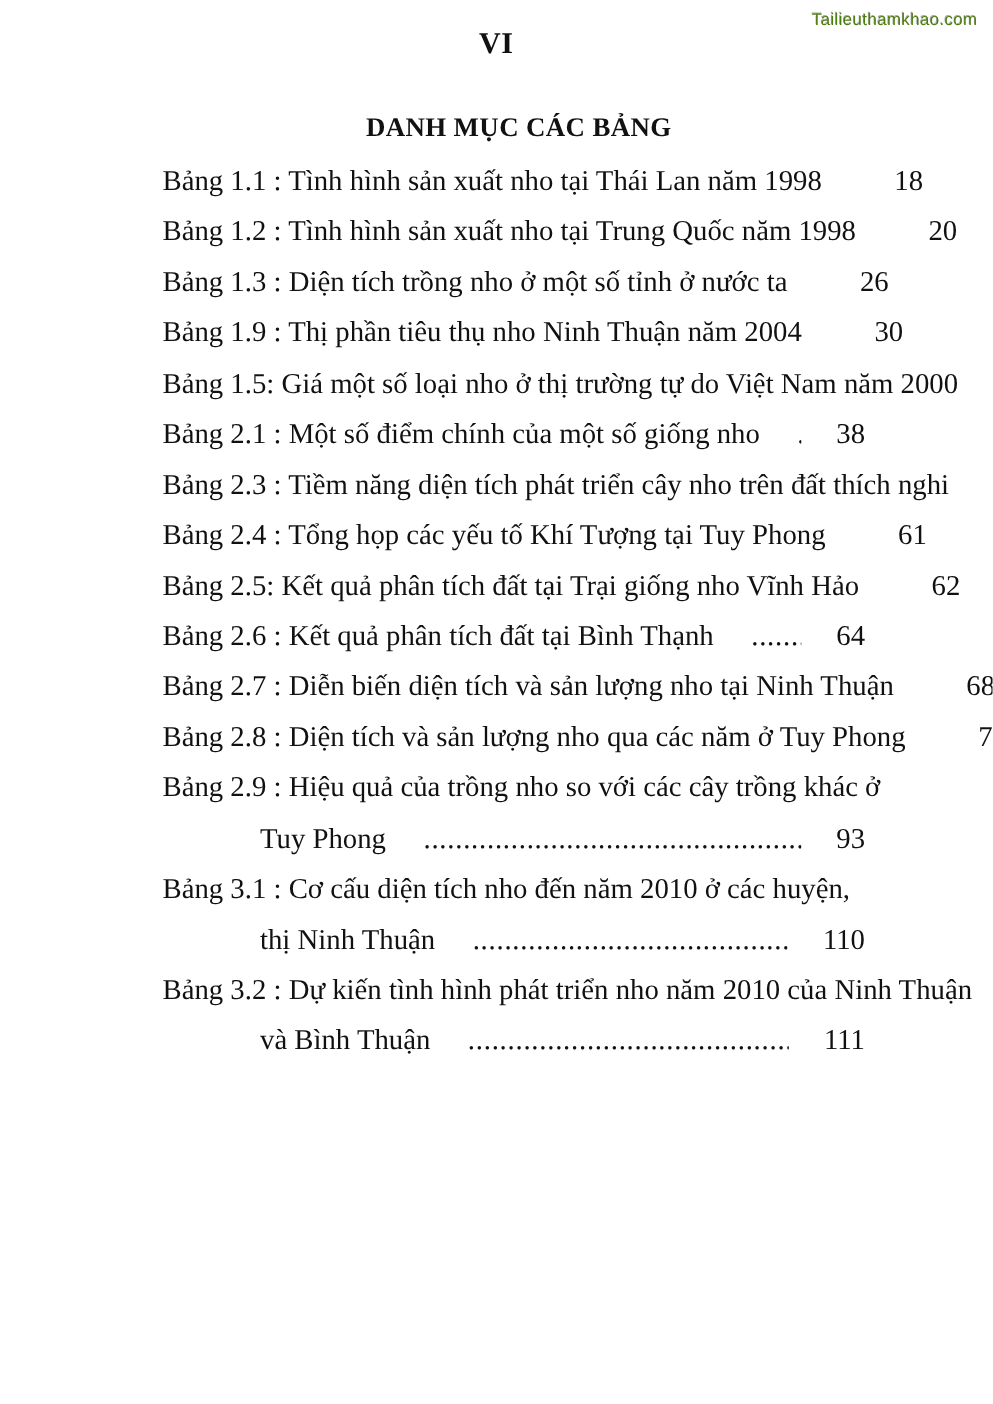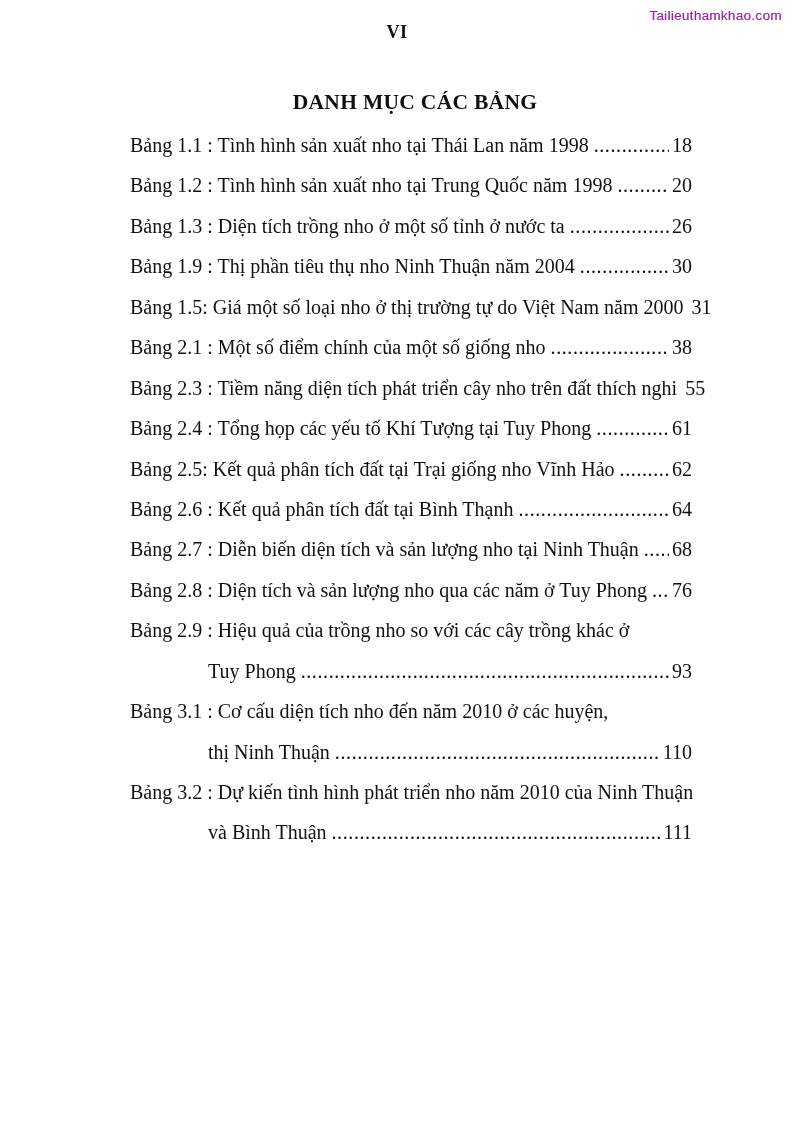--- a/index.html
+++ b/index.html
@@ -16,32 +16,32 @@
     position: absolute;
     inset: 0;
     background: #ffffff;
   }
   .watermark {
     position: absolute;
     top: 8px;
     right: 12px;
     font-family: "Liberation Sans", "DejaVu Sans", sans-serif;
     font-size: 13.5px;
-    color: #a21caf;
+    color: #4d7c0f;
     text-shadow: 1px 1px 0 #ffffff, -0.5px -0.5px 0 #a8a8a8;
     letter-spacing: 0.3px;
   }
   .page-number {
     position: absolute;
     top: 22px;
     left: 0;
     width: 100%;
     text-align: center;
     font-weight: bold;
-    font-size: 18px;
+    font-size: 24px;
     letter-spacing: 0.5px;
   }
   .doc-title {
     position: absolute;
     top: 90px;
     left: 0;
     width: 100%;
     text-align: center;
     font-weight: bold;
     font-size: 21.5px;
@@ -51,22 +51,23 @@
   .toc {
     position: absolute;
     top: 125px;
     left: 130px;
     width: 562px;
   }
   .toc-row {
     display: flex;
     align-items: baseline;
     height: 40.45px;
-    font-size: 20px;
+    font-size: 23px;
     white-space: nowrap;
+    gap: 25px;
   }
   .toc-row > span { line-height: 40.45px; }
   .toc-text { flex: 0 0 auto; }
   .indent .toc-text { padding-left: 78px; }
   .leader {
     flex: 1 1 auto;
     overflow: hidden;
     margin: 0 3px 0 5px;
     letter-spacing: 0.6px;
   }

